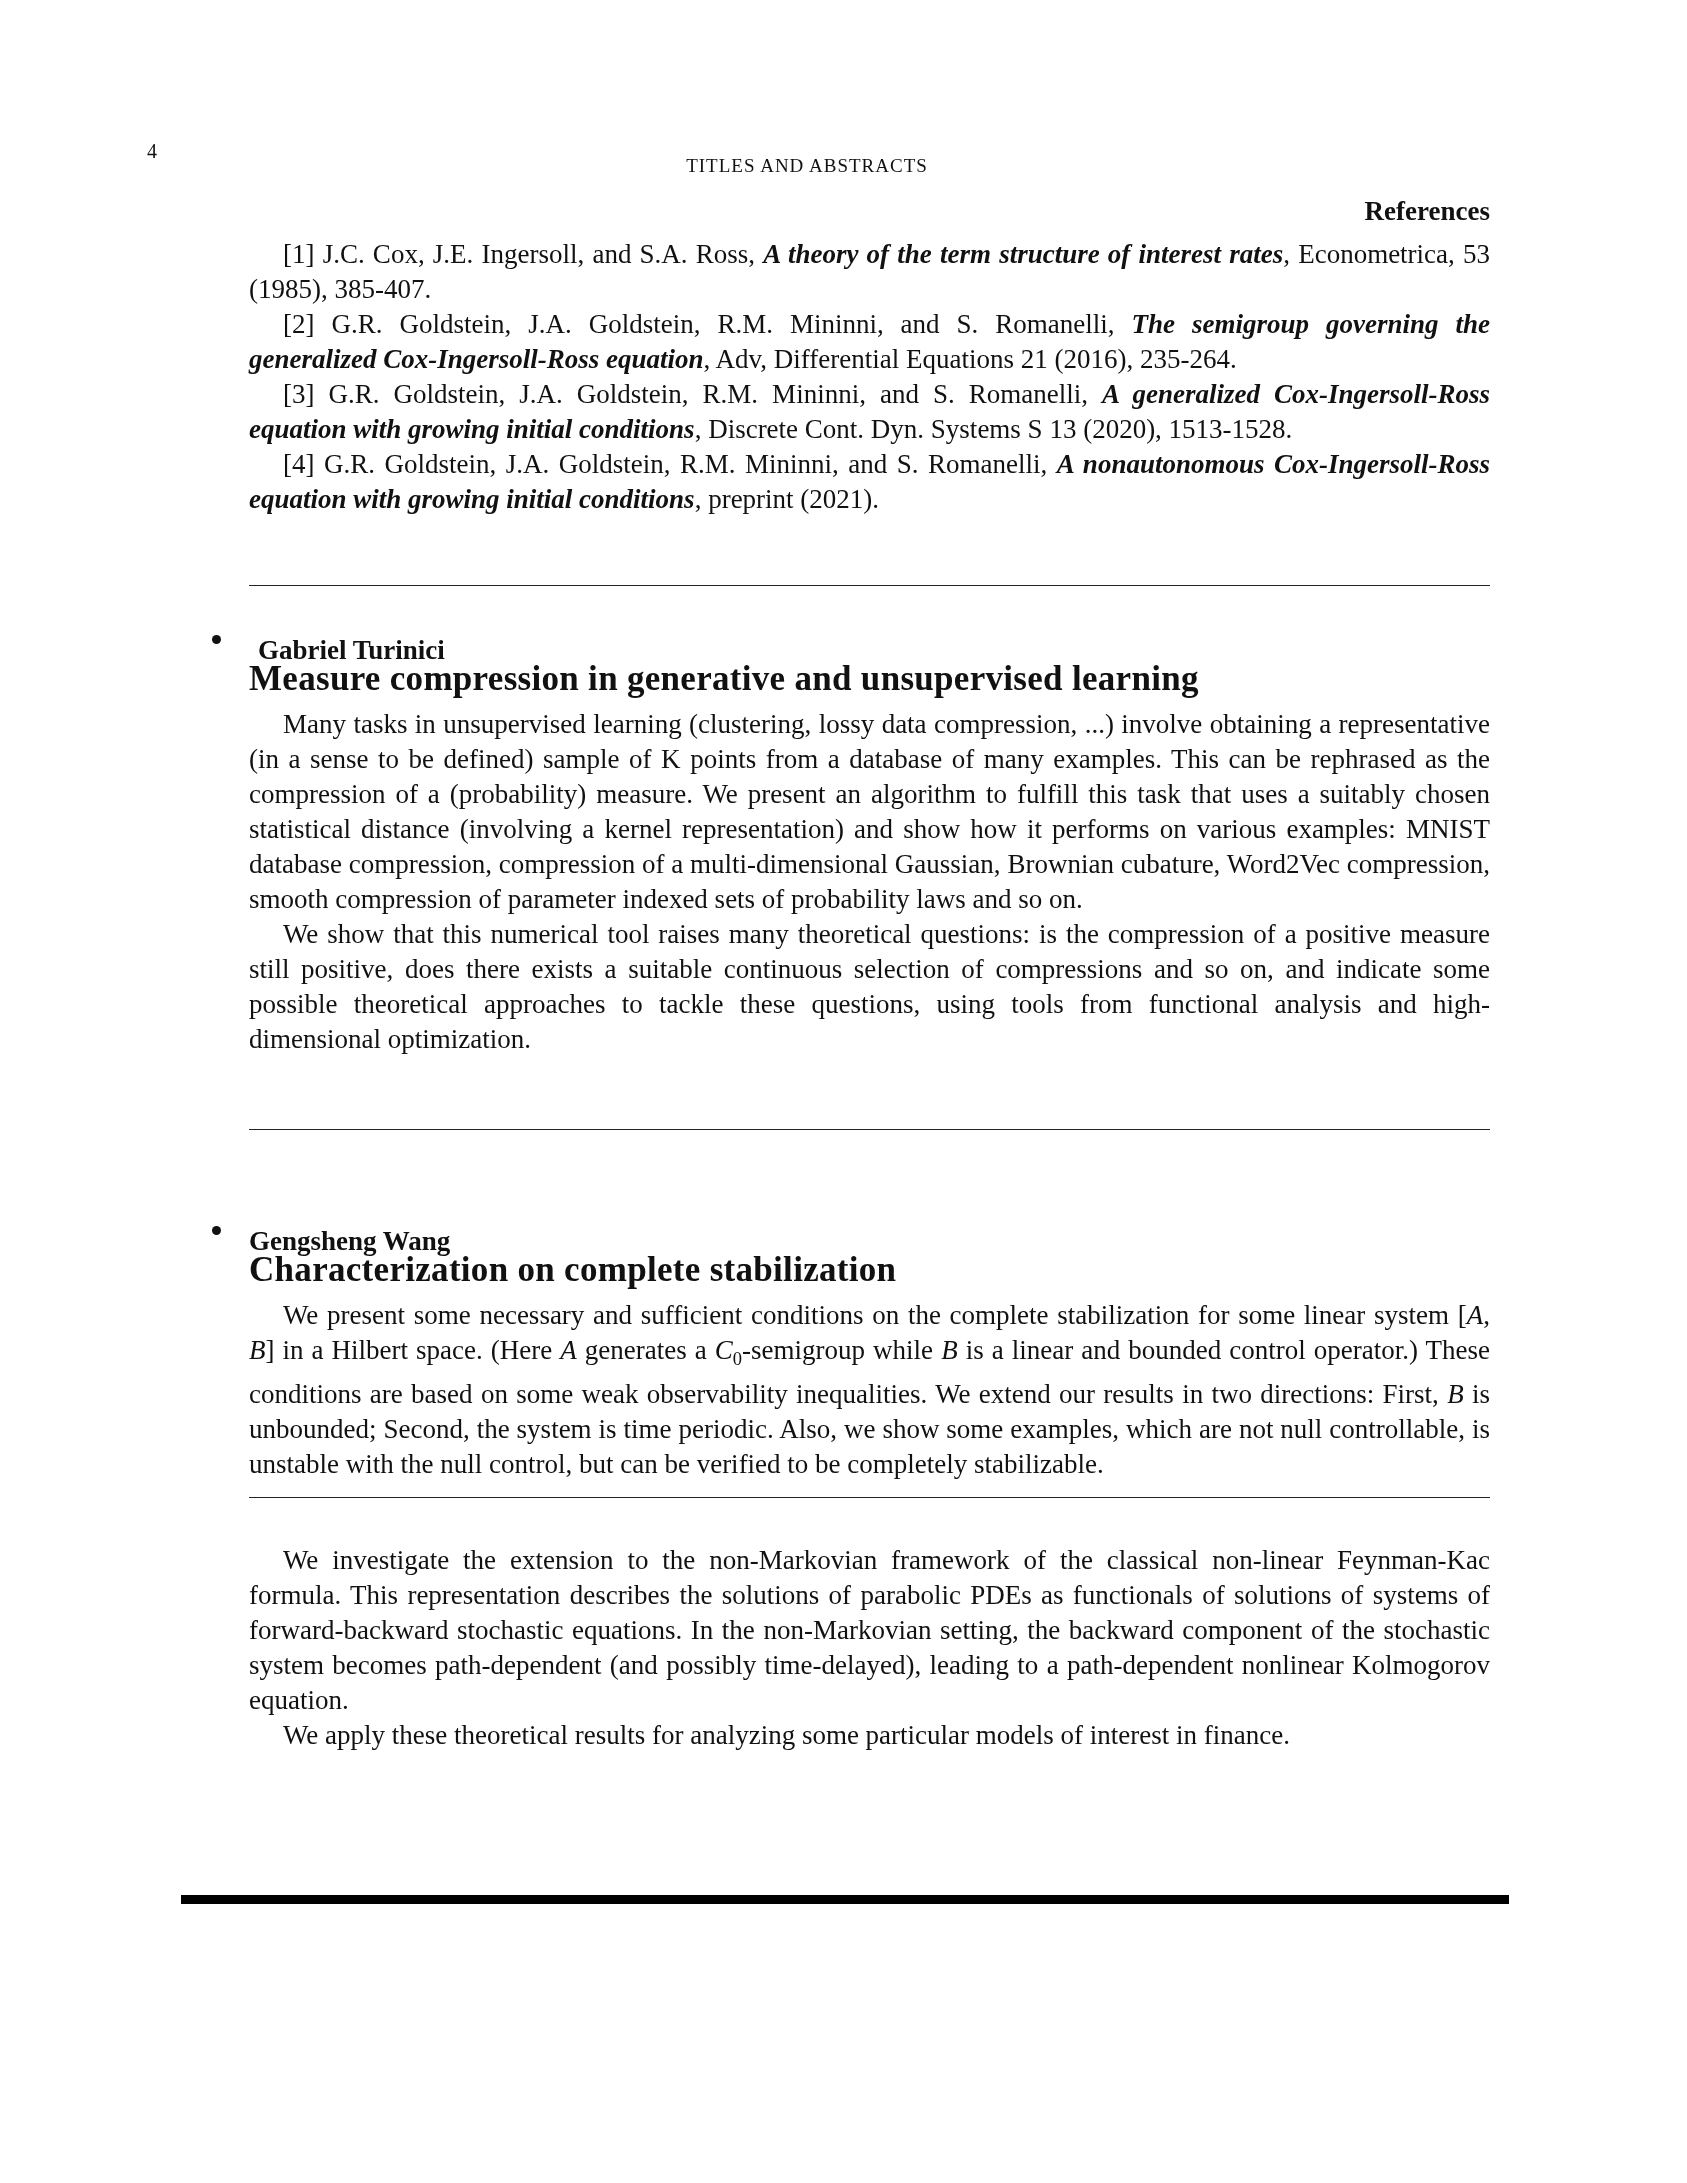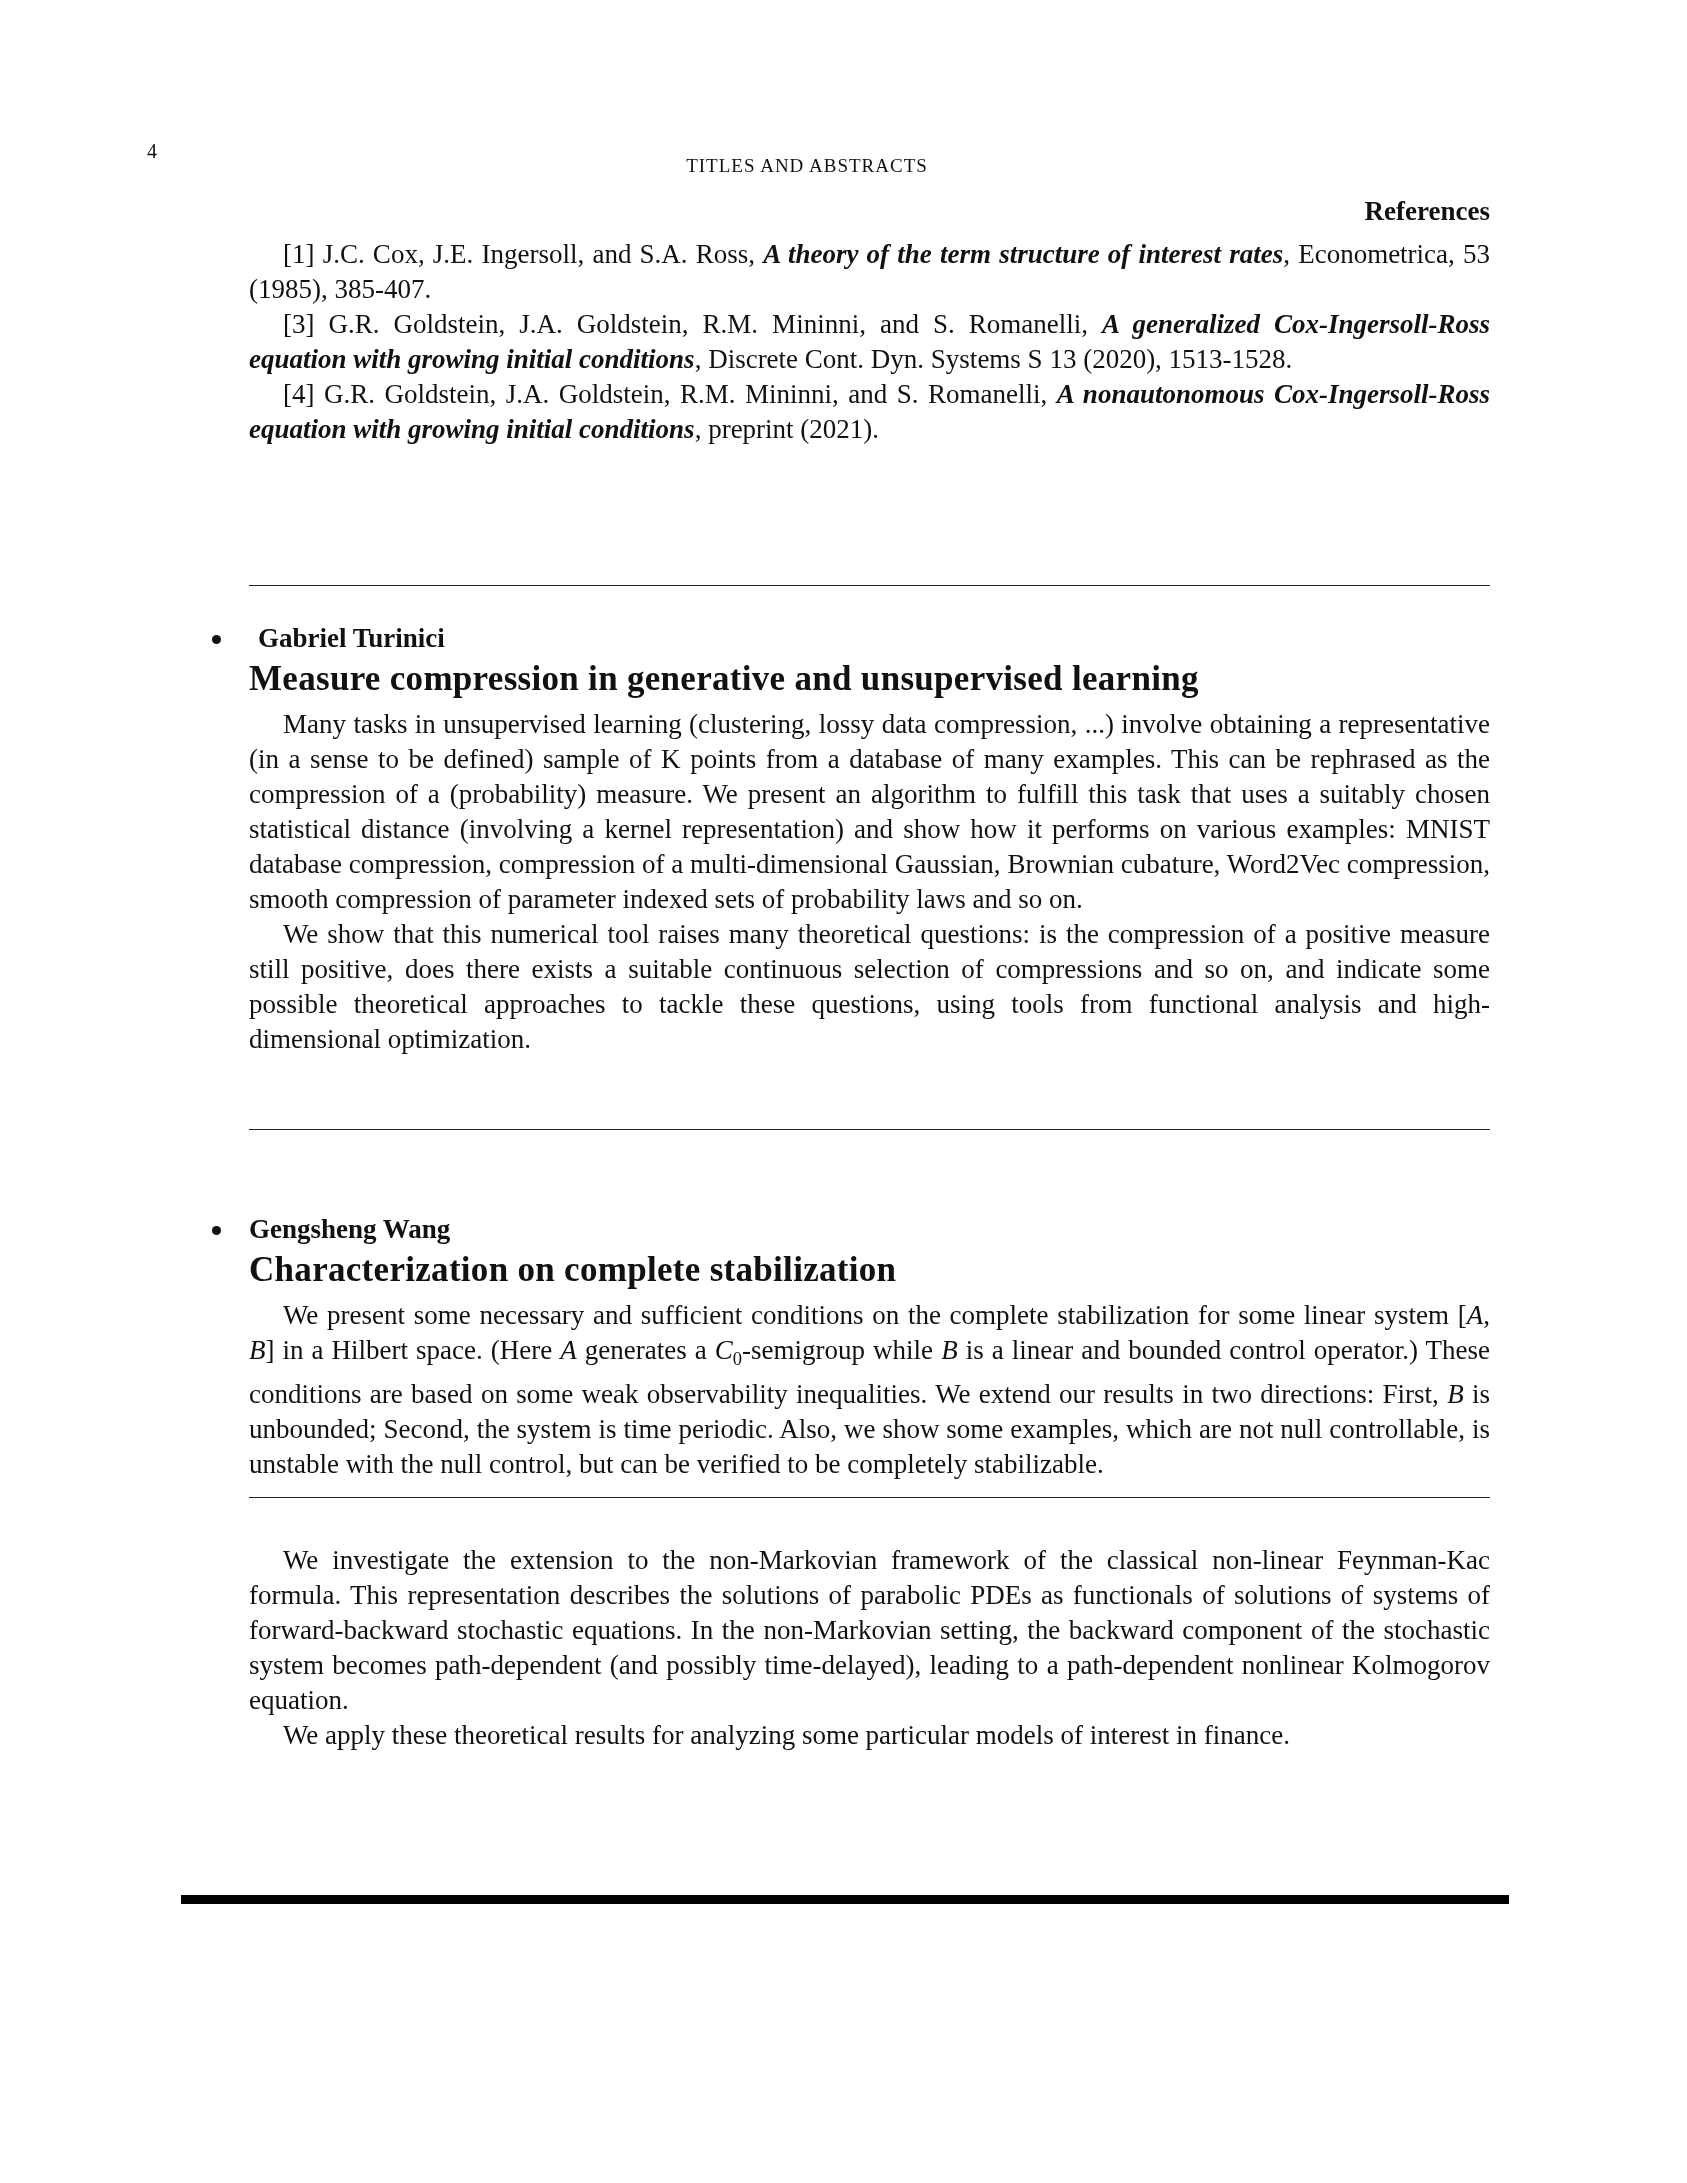--- a/index.html
+++ b/index.html
@@ -15,40 +15,45 @@
   .refs { top: 237px; }
   .ref { text-indent: 34px; margin: 0; }
   .ref i { font-style: italic; font-weight: bold; }
 
   .rule { position: absolute; left: 249px; width: 1241px; height: 1.3px; background: #222; }
   .thick-rule { position: absolute; left: 181px; width: 1328px; height: 9.3px; top: 1895px; background: #000; }
 
   .speaker { position: absolute; left: 212px; width: 1278px; font-family: "Liberation Serif", serif; }
   .speaker .name-line { font-size: 27px; font-weight: bold; height: 35px; line-height: 35px; position: relative; }
   .speaker .bullet { position: absolute; left: 0; top: 14px; width: 9.3px; height: 9.3px; border-radius: 50%; background: #111; }
-  .speaker .name { position: absolute; left: 37px; top: 0; }
+  .speaker .name { position: absolute; left: 37px; top: 12px; }
   .speaker .name.wide { left: 46px; }
   .speaker .talk-title { margin-left: 37px; font-size: 35px; font-weight: bold; line-height: 35px; margin-top: 5.3px; letter-spacing: 0.3px; }
   .speaker .abstract { margin-left: 37px; width: 1241px; font-size: 27px; line-height: 35px; text-align: justify; margin-top: 10.6px; }
   .speaker .abstract p { margin: 0; text-indent: 34px; }
 </style>
 </head>
 <body>
 
 <div class="abs runhead">
   <span class="pagenum">4</span>
   <span class="runtitle">TITLES AND ABSTRACTS</span>
 </div>
 
 <div class="refs-heading">References</div>
 <div class="content refs">
   <p class="ref">
     <span>[1]</span>
     <span>J.C. Cox, J.E. Ingersoll, and S.A. Ross,</span>
     <i>A theory of the term structure of interest rates</i><span>, Econometrica, 53 (1985), 385-407.</span>
+  </p>
+  <p class="ref">
+    <span>[2]</span>
+    <span>G.R. Goldstein, J.A. Goldstein, R.M. Mininni, and S. Romanelli,</span>
+    <i>The semigroup governing the generalized Cox-Ingersoll-Ross equation</i><span>, Adv, Differential Equations 21 (2016), 235-264.</span>
   </p>
   <p class="ref">
     <span>[3]</span>
     <span>G.R. Goldstein, J.A. Goldstein, R.M. Mininni, and S. Romanelli,</span>
     <i>A generalized Cox-Ingersoll-Ross equation with growing initial conditions</i><span>, Discrete Cont. Dyn. Systems S 13 (2020), 1513-1528.</span>
   </p>
   <p class="ref">
     <span>[4]</span>
     <span>G.R. Goldstein, J.A. Goldstein, R.M. Mininni, and S. Romanelli,</span>
     <i>A nonautonomous Cox-Ingersoll-Ross equation with growing initial conditions</i><span>, preprint (2021).</span>

